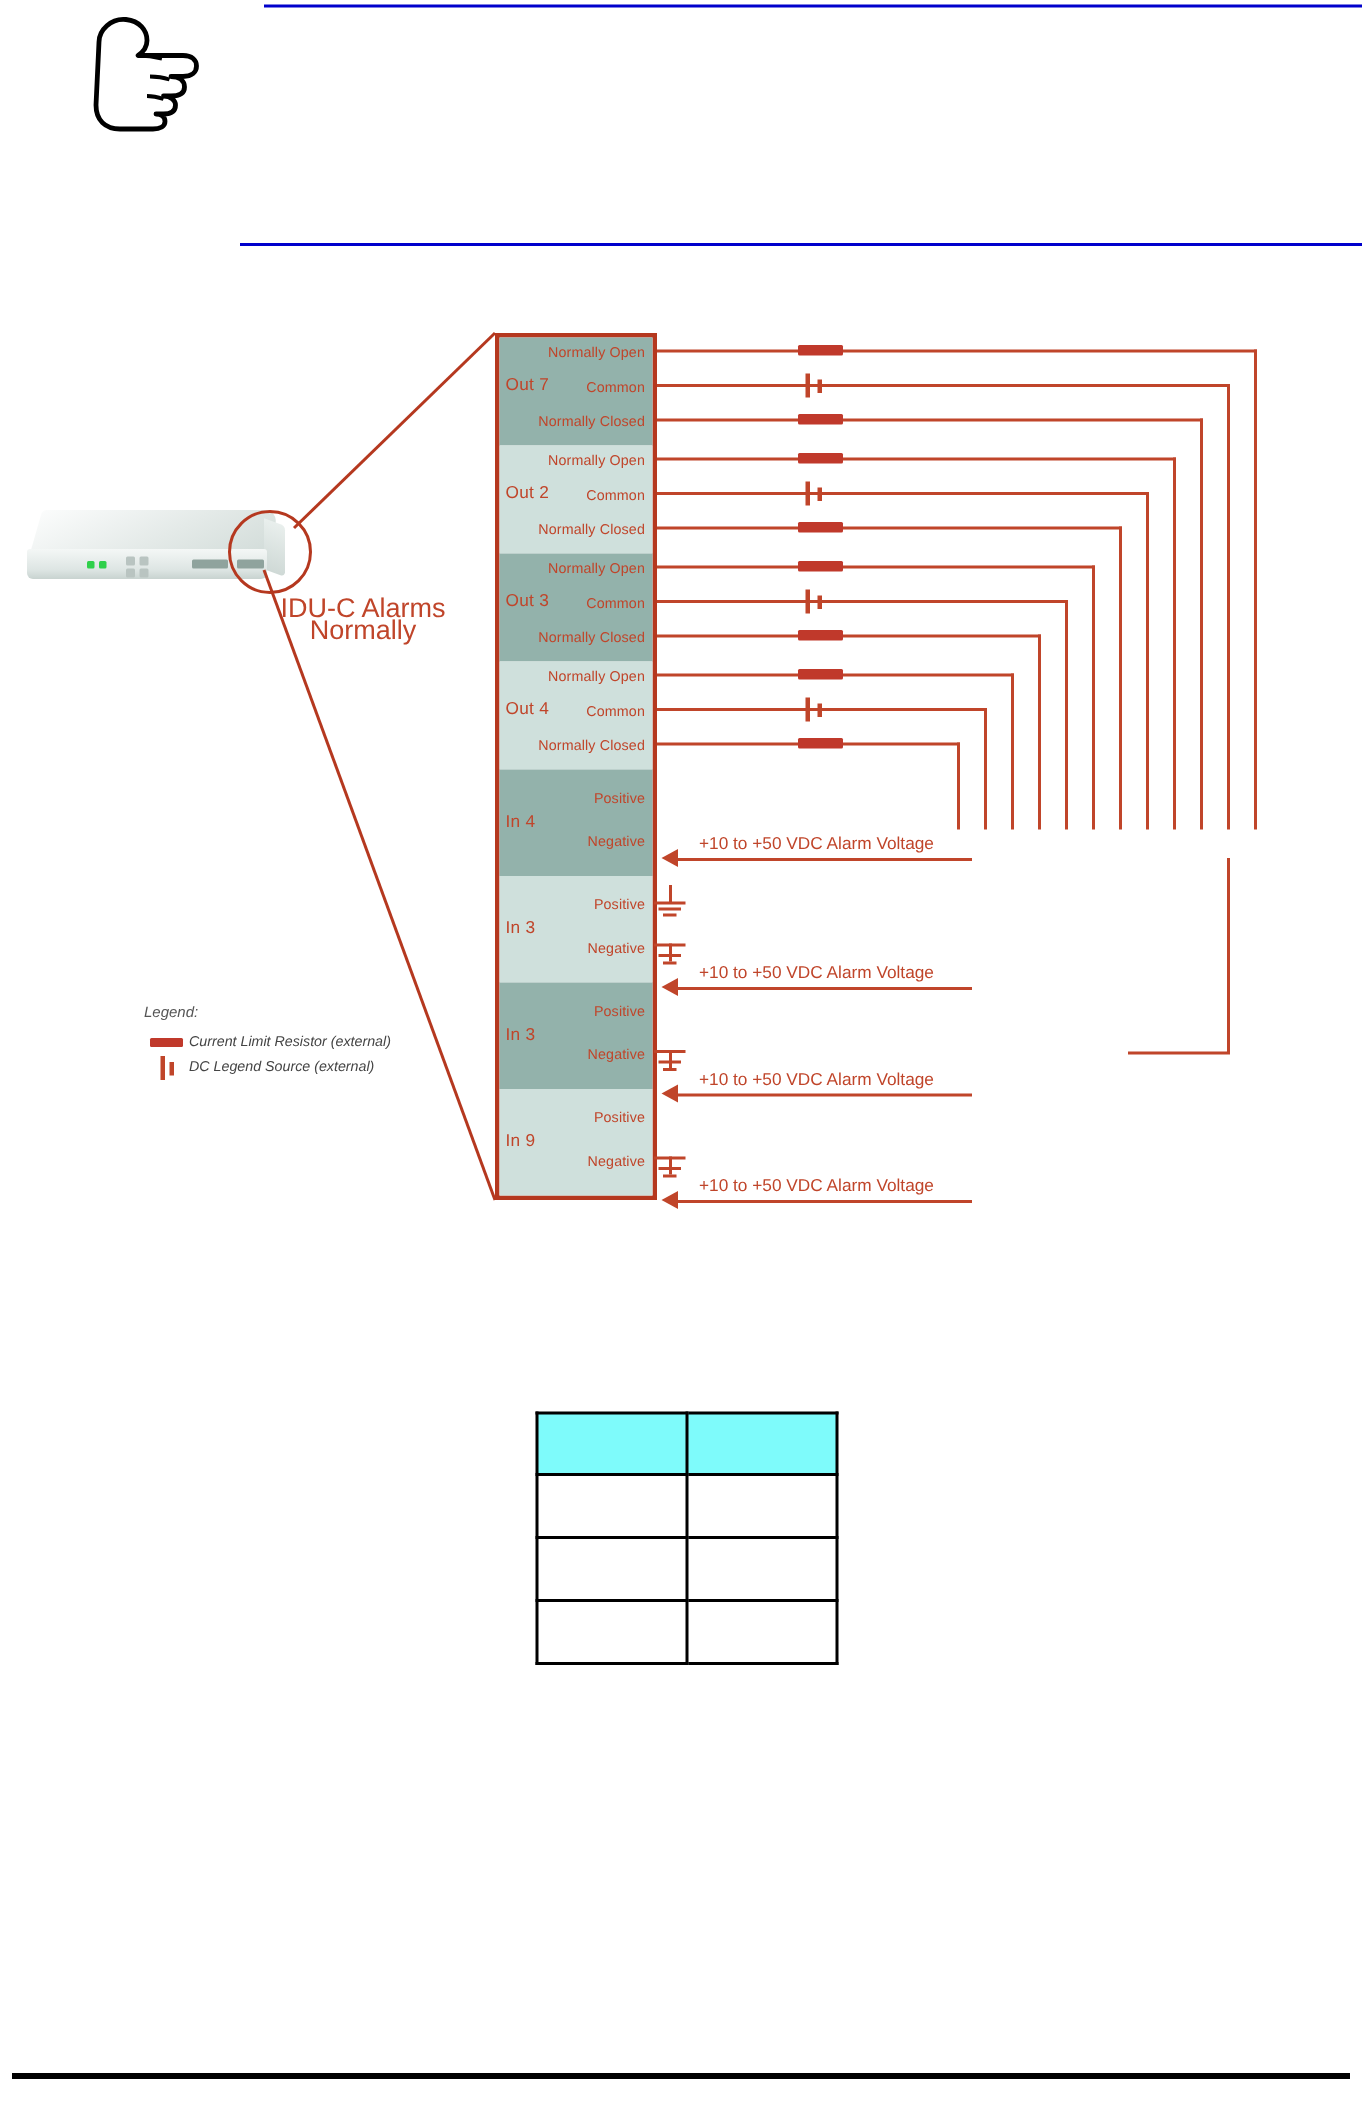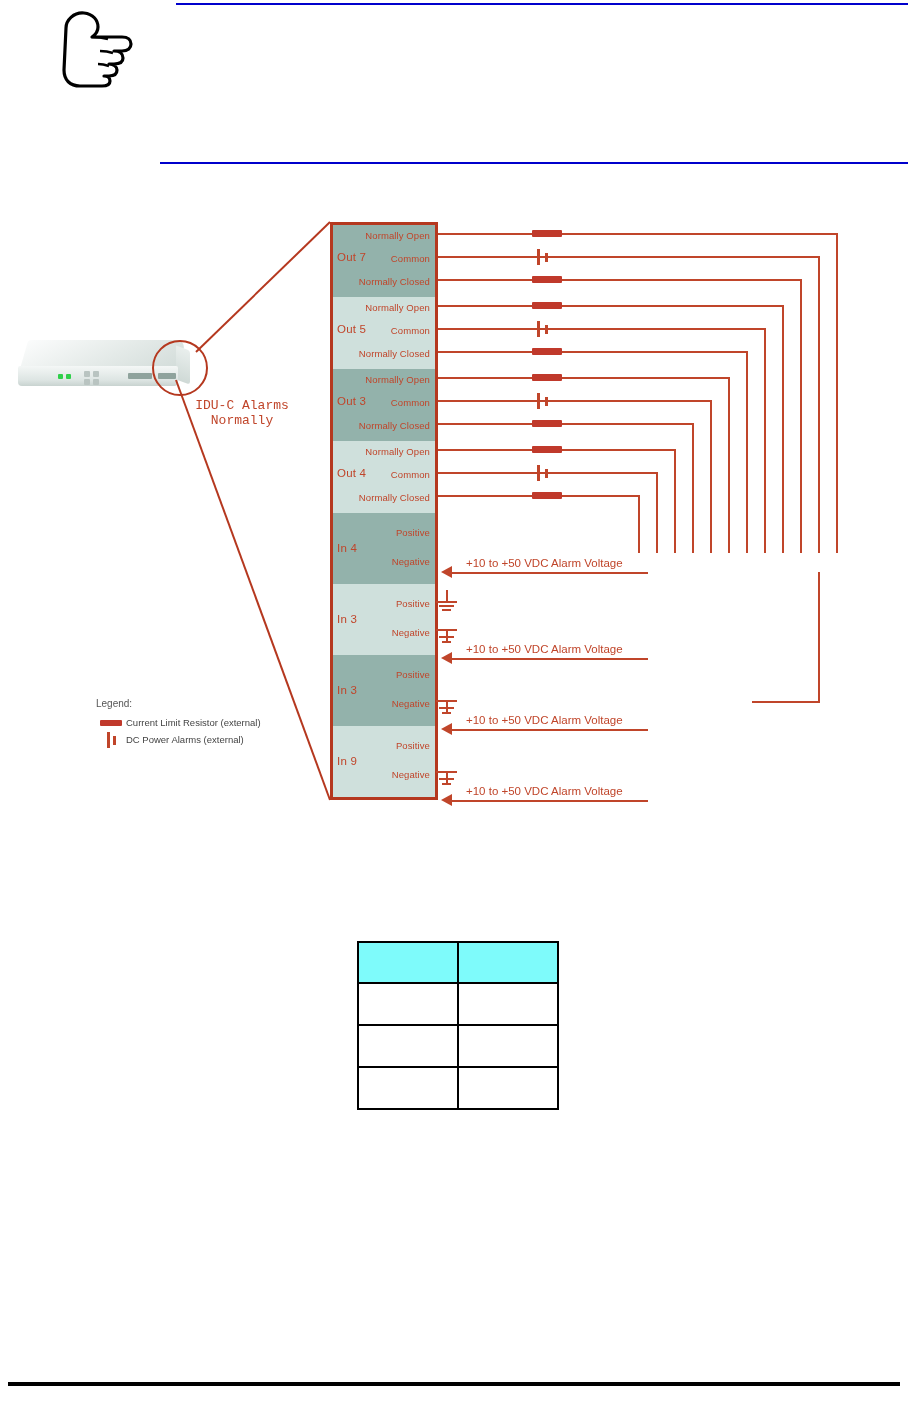--- a/index.html
+++ b/index.html
@@ -60,24 +60,24 @@
             background:linear-gradient(180deg,#e9efed,#cfd9d6);
             transform:skewY(20deg);border-radius:0 3px 3px 0;}
   .led{position:absolute;width:5px;height:5px;background:#2fd04a;border-radius:1px;top:34px;}
   .vent{position:absolute;width:6px;height:6px;background:#b9c4c1;border-radius:1px;}
   .port{position:absolute;height:6px;background:#8fa39d;border-radius:1px;top:33px;}
 
   .circle-hl{position:absolute;left:152px;top:160px;width:52px;height:52px;
              border:2.5px solid #b5381f;border-radius:50%;}
 
   .dev-lbl{position:absolute;left:182px;top:218px;width:120px;text-align:center;
-           color:#c0452a;font-size:13px;line-height:15px;font-family:Liberation Mono, monospace;}
-
-  
-  .legend{position:absolute;left:96px;top:518px;width:180px;}
+           color:#c0452a;font-size:18px;line-height:15px;}
+
+  
+  .legend{position:absolute;left:96px;top:490px;width:180px;font-style:italic;}
   .legend-title{color:#555;font-size:10px;margin-bottom:5px;}
   .legend-row{display:flex;align-items:center;height:17px;}
   .legend-sym{width:30px;display:flex;justify-content:center;align-items:center;}
   .legend-res{width:22px;height:6px;background:#c0392b;border-radius:1px;}
   .legend-dc{position:relative;width:14px;height:16px;}
   .legend-dc b{position:absolute;background:#c0452a;width:2.5px;}
   .legend-txt{color:#444;font-size:9.5px;}
 
   
   .slab{position:absolute;left:672px;top:360px;width:216px;height:52px;}
@@ -178,21 +178,21 @@
     <div class="band dark" style="top:288px; height:71px;"></div>
     <div class="band light" style="top:359px; height:71px;"></div>
     <div class="band dark" style="top:430px; height:71px;"></div>
     <div class="band light" style="top:501px; height:71px;"></div>
 
     <div class="grp-name" style="top:26px;">Out 7</div>
     <div class="term-lbl" style="top:5px;">Normally Open</div>
     <div class="term-lbl" style="top:28px;">Common</div>
     <div class="term-lbl" style="top:51px;">Normally Closed</div>
 
-    <div class="grp-name" style="top:98px;">Out 5</div>
+    <div class="grp-name" style="top:98px;">Out 2</div>
     <div class="term-lbl" style="top:77px;">Normally Open</div>
     <div class="term-lbl" style="top:100px;">Common</div>
     <div class="term-lbl" style="top:123px;">Normally Closed</div>
 
     <div class="grp-name" style="top:170px;">Out 3</div>
     <div class="term-lbl" style="top:149px;">Normally Open</div>
     <div class="term-lbl" style="top:172px;">Common</div>
     <div class="term-lbl" style="top:195px;">Normally Closed</div>
 
     <div class="grp-name" style="top:242px;">Out 4</div>
@@ -320,21 +320,21 @@
         </span>
       <span class="legend-txt">Current Limit Resistor (external)</span>
     </div>
     <div class="legend-row">
       <span class="legend-sym">
         <span class="legend-dc">
             <b style="left:3px;top:0;height:16px;"></b>
             <b style="left:9px;top:4px;height:9px;"></b>
           </span>
       </span>
-      <span class="legend-txt">DC Power Alarms (external)</span>
+      <span class="legend-txt">DC Legend Source (external)</span>
     </div>
   </div>
 
 
   <div class="wire-v" style="left:818px;top:392px;height:130px;"></div>
   <div class="wire-h" style="left:870px;top:521px;width:0px;"></div>
   <div class="wire-h" style="left:752px;top:521px;width:68px;"></div>
 
 
 </div>

